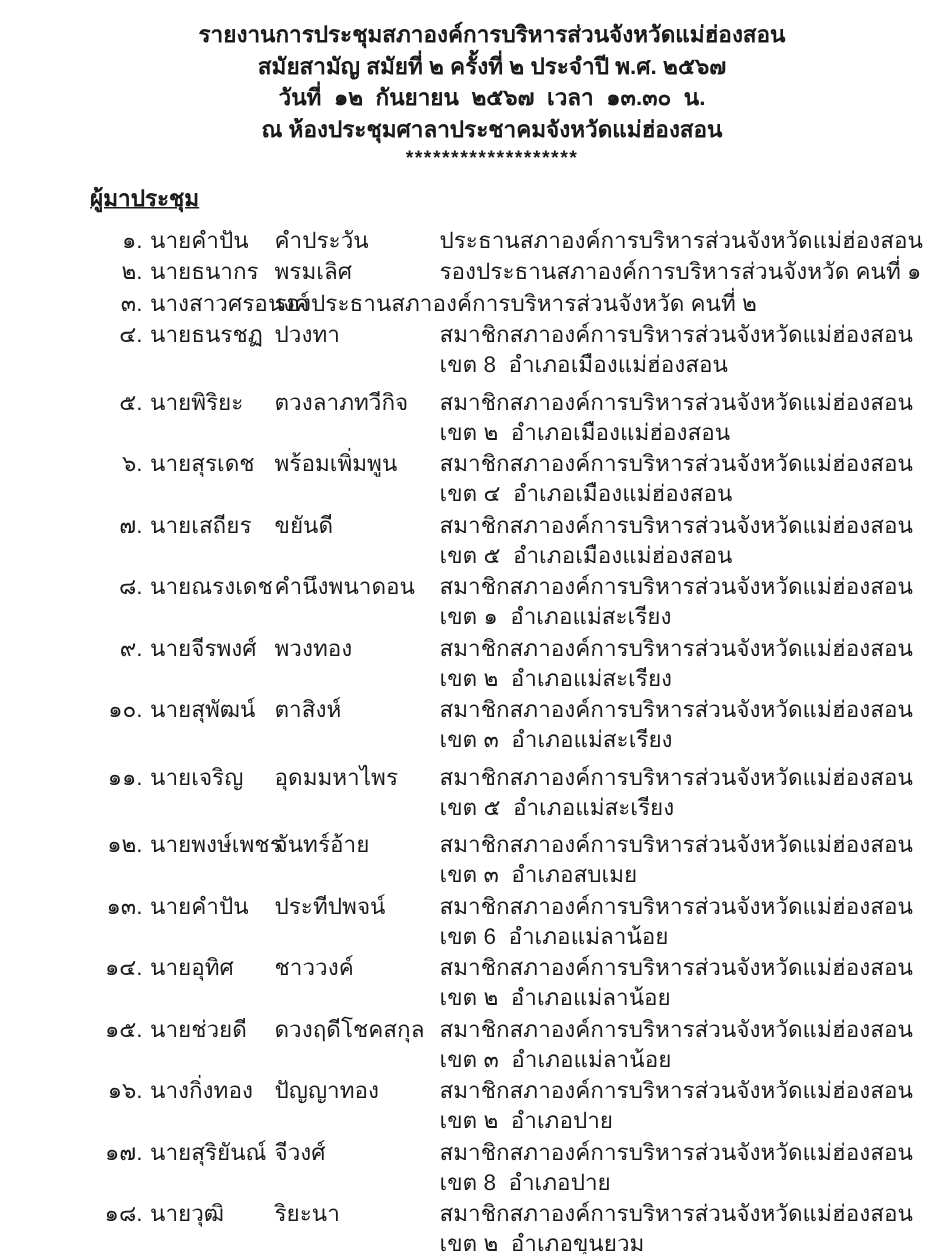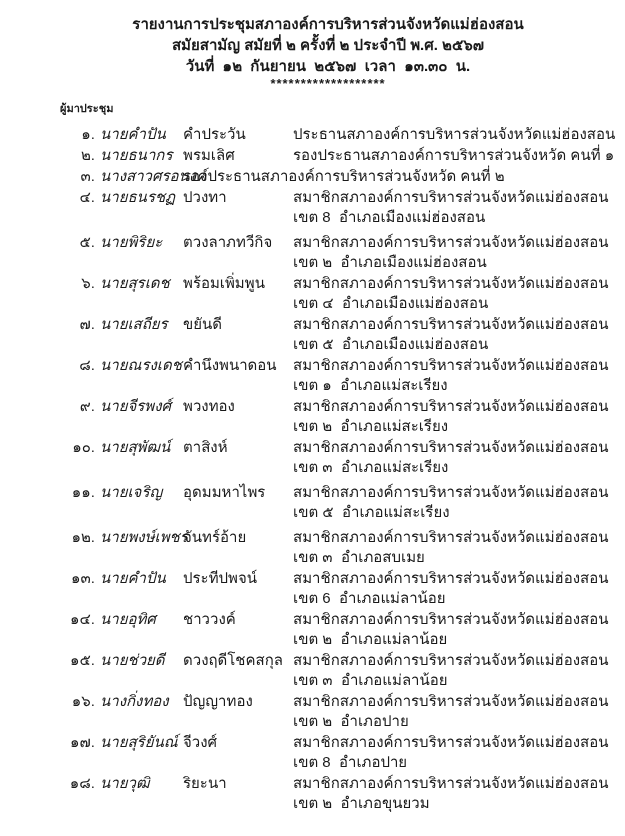--- a/index.html
+++ b/index.html
@@ -26,55 +26,57 @@
   }
   .separator-line {
     font-size: 13px;
     font-weight: bold;
     line-height: 14px;
     letter-spacing: 1px;
     margin-top: 1px;
   }
   .attendees-heading {
     margin: 8px 0 7px 60px;
-    font-size: 11px;
+    font-size: 15px;
     font-weight: bold;
+    text-decoration: underline;
   }
   .attendee-list { }
   .row {
     display: flex;
     align-items: flex-start;
     font-size: 15px;
     line-height: 20px;
     padding-left: 62px;
     margin-bottom: 1px;
   }
   
   .row:nth-child(4), .row:nth-child(10), .row:nth-child(11) { margin-bottom: 5px; }
   .col-no {
     width: 33px;
     flex: 0 0 33px;
     text-align: right;
     margin-right: 5px;
     white-space: nowrap;
   }
-  .col-name  { width: 83px;  flex: 0 0 83px;  white-space: nowrap; overflow: visible; font-style: italic; }
+  .col-name  { width: 83px;  flex: 0 0 83px;  white-space: nowrap; overflow: visible; }
   .col-surname { width: 110px; flex: 0 0 110px; white-space: nowrap; overflow: visible; }
   .col-desc { flex: 1 1 auto; }
   .position-line, .district-line { display: block; white-space: pre-wrap; }
 </style>
 </head>
 <body>
 
 <div class="page">
 
   <header class="doc-header">
     <div class="title-line">รายงานการประชุมสภาองค์การบริหารส่วนจังหวัดแม่ฮ่องสอน</div>
     <div class="title-line">สมัยสามัญ สมัยที่ ๒ ครั้งที่ ๒ ประจำปี พ.ศ. ๒๕๖๗</div>
     <div class="title-line">วันที่  ๑๒  กันยายน  ๒๕๖๗  เวลา  ๑๓.๓๐  น.</div>
+    <div class="title-line">ณ ห้องประชุมศาลาประชาคมจังหวัดแม่ฮ่องสอน</div>
     <div class="separator-line">*******************</div>
   </header>
 
   <div class="attendees-heading">ผู้มาประชุม</div>
 
   <div class="attendee-list">
   <div class="row">
     <span class="col-no">๑.</span>
     <span class="col-name">นายคำปัน</span>
     <span class="col-surname">คำประวัน</span>

